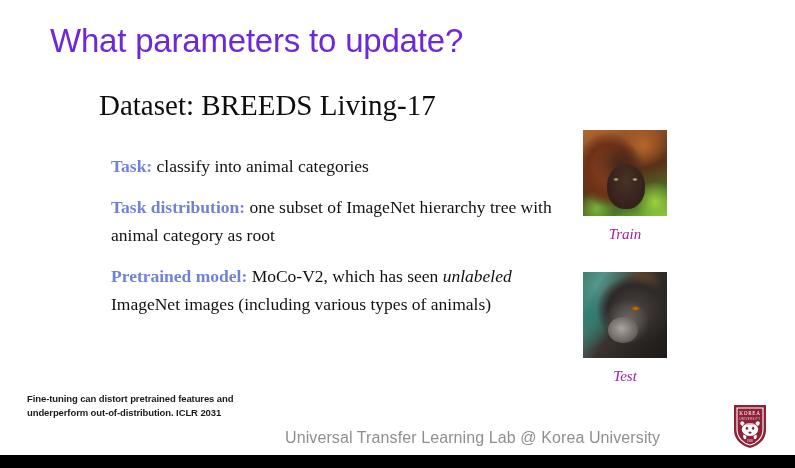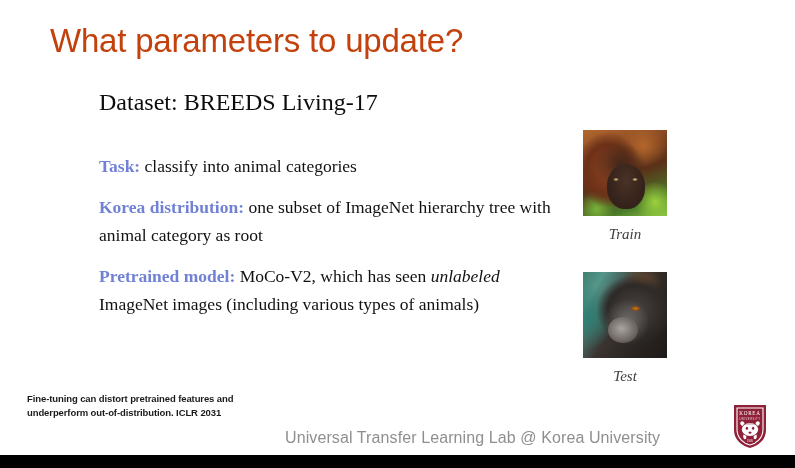--- a/index.html
+++ b/index.html
@@ -23,41 +23,41 @@
   }
 
   
   #slide-title {
     position: absolute;
     left: 50px;
     top: 22px;
     font-family: "Liberation Sans", sans-serif;
     font-size: 33px;
     font-weight: 400;
-    color: #c2410c;
+    color: #6d28d9;
     letter-spacing: -0.2px;
     white-space: nowrap;
   }
 
   
   #dataset-heading {
     position: absolute;
     left: 99px;
     top: 89px;
     font-family: "Liberation Serif", "DejaVu Serif", serif;
-    font-size: 24px;
+    font-size: 29px;
     font-weight: 400;
     color: #0d0d0d;
     white-space: nowrap;
   }
 
   
   #bullet-block {
     position: absolute;
-    left: 99px;
+    left: 111px;
     top: 152px;
     width: 470px;
     font-family: "Liberation Serif", "DejaVu Serif", serif;
     font-size: 17.5px;
     line-height: 28px;
     color: #111111;
   }
   .bullet-para {
     margin: 0 0 13px 0;
   }
@@ -82,21 +82,21 @@
     height: 86px;
     position: relative;
     overflow: hidden;
     display: block;
   }
   .photo-caption {
     margin-top: 10px;
     font-family: "Liberation Serif", "DejaVu Serif", serif;
     font-style: italic;
     font-size: 15px;
-    color: #404040;
+    color: #a21caf;
   }
 
   
   #photo-train {
     background:
       radial-gradient(ellipse 26px 22px at 47% 66%, rgba(88,62,48,0.95) 0%, rgba(88,62,48,0.0) 72%),
       radial-gradient(ellipse 34px 30px at 44% 40%, rgba(60,38,26,0.92) 0%, rgba(60,38,26,0.0) 75%),
       radial-gradient(ellipse 40px 46px at 30% 46%, #8d4320 0%, #6d3118 55%, rgba(109,49,24,0) 82%),
       radial-gradient(ellipse 30px 28px at 72% 18%, #b5672c 0%, rgba(181,103,44,0) 78%),
       radial-gradient(circle 26px at 86% 84%, #9cd13f 0%, rgba(156,209,63,0) 80%),
@@ -201,21 +201,21 @@
 <div id="slide">
 
   <div id="slide-title">What parameters to update?</div>
 
   <div id="dataset-heading">Dataset: BREEDS Living-17</div>
 
   <div id="bullet-block">
 
     <p class="bullet-para"><span class="lbl">Task:</span><span> classify into animal categories</span></p>
 
-    <p class="bullet-para"><span class="lbl">Korea distribution:</span><span> one subset of ImageNet hierarchy tree with animal category as root</span></p>
+    <p class="bullet-para"><span class="lbl">Task distribution:</span><span> one subset of ImageNet hierarchy tree with animal category as root</span></p>
 
 
     <p class="bullet-para"><span class="lbl">Pretrained model:</span><span> MoCo-V2, which has seen </span><span class="ital">unlabeled</span><span> ImageNet images (including various types of animals)</span></p>
 
   </div>
 
   <div class="figure-wrap" id="figure-train">
     <div class="photo" id="photo-train"></div>
     <div class="photo-caption">Train</div>
   </div>

